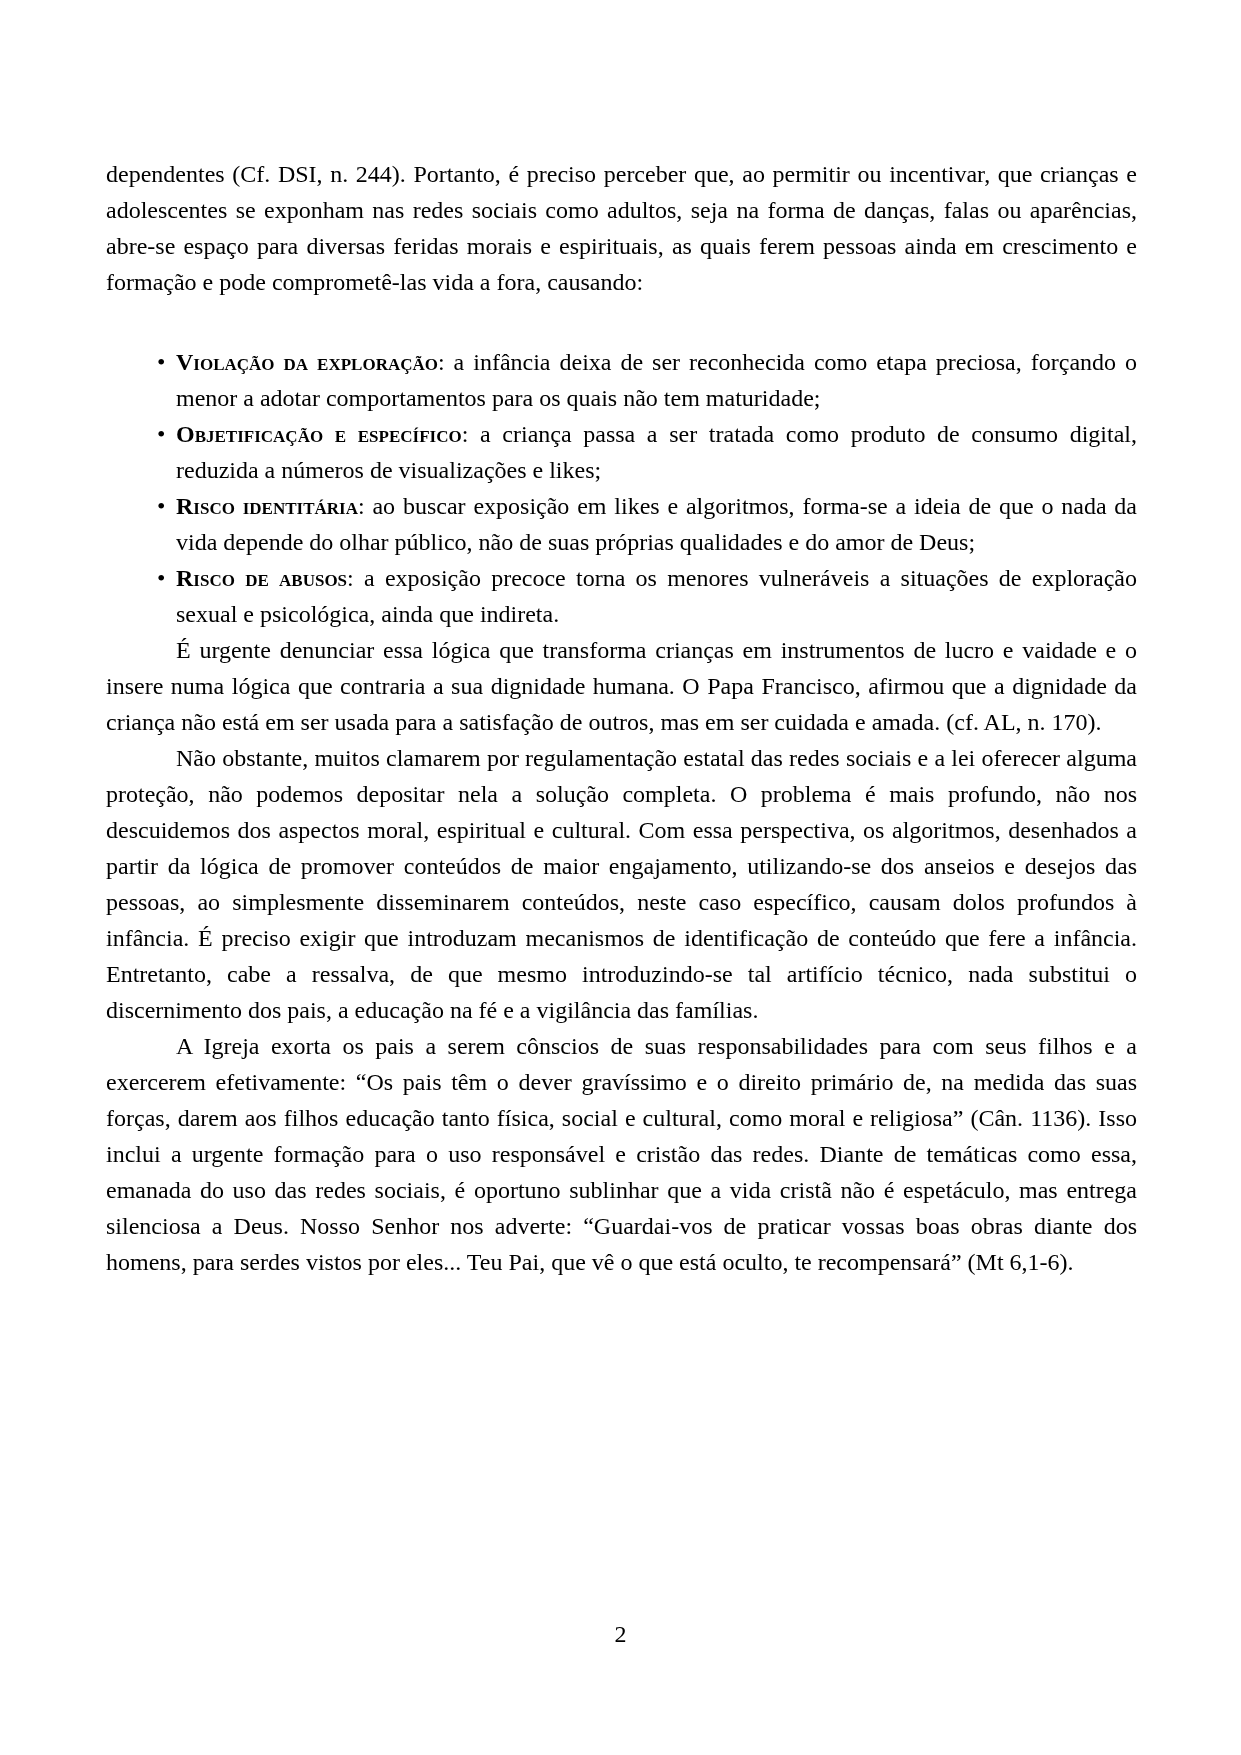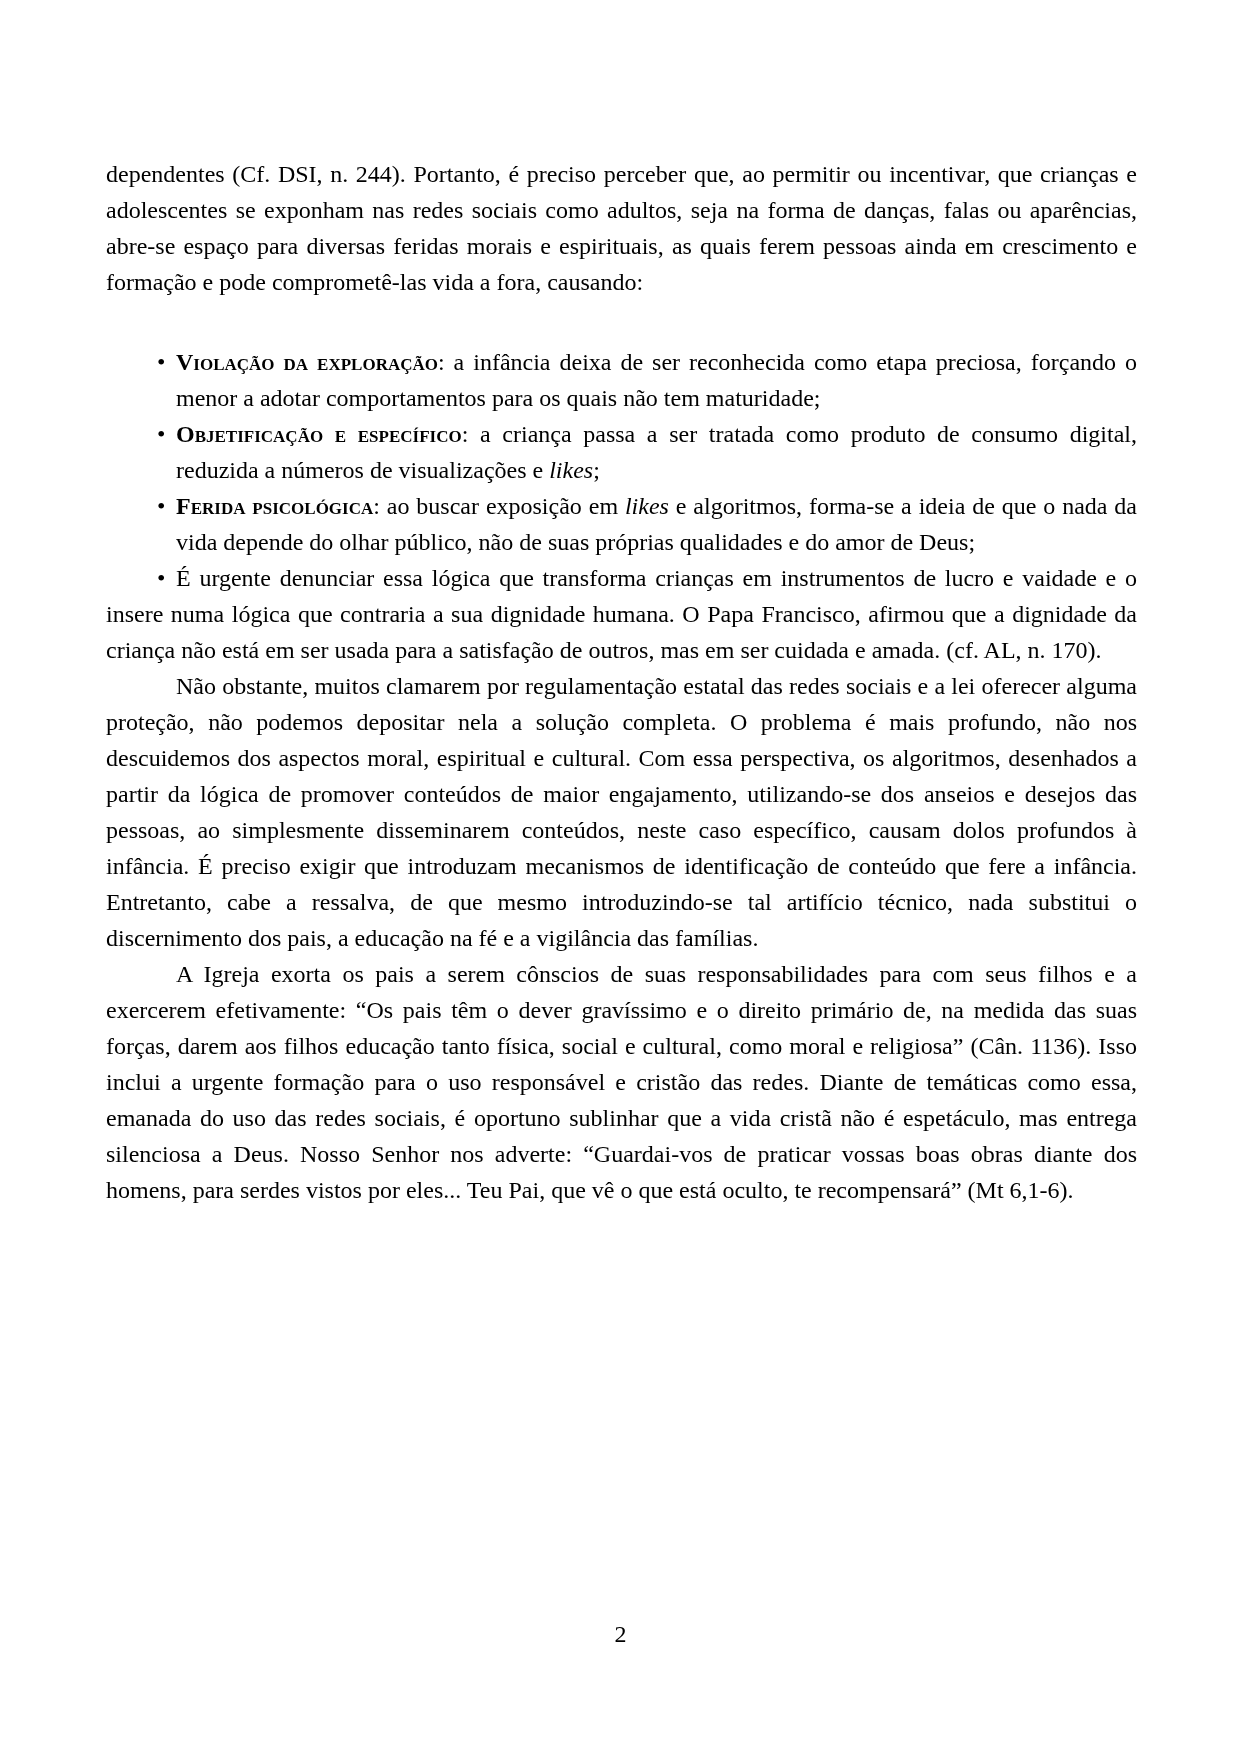--- a/index.html
+++ b/index.html
@@ -42,21 +42,20 @@
   .bullet-marker {
     position: absolute;
     left: 51px;
     top: 0;
   }
   .term {
     font-weight: bold;
     font-variant: small-caps;
   }
   .italic {
-    font-style: italic;
     margin-top: 20px;
   }
   .page-number {
     position: absolute;
     top: 1612px;
     left: 0;
     width: 100%;
     text-align: center;
     font-size: 24px;
     line-height: 44px;
@@ -77,25 +76,26 @@
         <span class="bullet-text"><span class="term">Violação da exploração</span><span>: a infância deixa de ser reconhecida como etapa preciosa, forçando o menor a adotar comportamentos para os quais não tem maturidade;</span><span class="italic"></span><span></span></span>
       </div>
 
       <div class="bullet-item">
         <span class="bullet-marker">•</span>
         <span class="bullet-text"><span class="term">Objetificação e específico</span><span>: a criança passa a ser tratada como produto de consumo digital, reduzida a números de visualizações e </span><span class="italic">likes</span><span>;</span></span>
       </div>
 
       <div class="bullet-item">
         <span class="bullet-marker">•</span>
-        <span class="bullet-text"><span class="term">Ferida psicológica</span><span>: ao buscar exposição em </span><span class="italic">likes</span><span> e algoritmos, forma-se a ideia de que o nada da vida depende do olhar público, não de suas próprias qualidades e do amor de Deus;</span></span>
+        <span class="bullet-text"><span class="term">Risco identitária</span><span>: ao buscar exposição em </span><span class="italic">likes</span><span> e algoritmos, forma-se a ideia de que o nada da vida depende do olhar público, não de suas próprias qualidades e do amor de Deus;</span></span>
       </div>
 
       <div class="bullet-item">
         <span class="bullet-marker">•</span>
+        <span class="bullet-text"><span class="term">Risco de abusos</span><span>: a exposição precoce torna os menores vulneráveis a situações de exploração sexual e psicológica, ainda que indireta.</span><span class="italic"></span><span></span></span>
       </div>
 
     </div>
 
     <p class="para">É urgente denunciar essa lógica que transforma crianças em instrumentos de lucro e vaidade e o insere numa lógica que contraria a sua dignidade humana. O Papa Francisco, afirmou que a dignidade da criança não está em ser usada para a satisfação de outros, mas em ser cuidada e amada. (cf. AL, n. 170).</p>
     <p class="para">Não obstante, muitos clamarem por regulamentação estatal das redes sociais e a lei oferecer alguma proteção, não podemos depositar nela a solução completa. O problema é mais profundo, não nos descuidemos dos aspectos moral, espiritual e cultural. Com essa perspectiva, os algoritmos, desenhados a partir da lógica de promover conteúdos de maior engajamento, utilizando-se dos anseios e desejos das pessoas, ao simplesmente disseminarem conteúdos, neste caso específico, causam dolos profundos à infância. É preciso exigir que introduzam mecanismos de identificação de conteúdo que fere a infância. Entretanto, cabe a ressalva, de que mesmo introduzindo-se tal artifício técnico, nada substitui o discernimento dos pais, a educação na fé e a vigilância das famílias.</p>
     <p class="para">A Igreja exorta os pais a serem cônscios de suas responsabilidades para com seus filhos e a exercerem efetivamente: “Os pais têm o dever gravíssimo e o direito primário de, na medida das suas forças, darem aos filhos educação tanto física, social e cultural, como moral e religiosa” (Cân. 1136). Isso inclui a urgente formação para o uso responsável e cristão das redes. Diante de temáticas como essa, emanada do uso das redes sociais, é oportuno sublinhar que a vida cristã não é espetáculo, mas entrega silenciosa a Deus. Nosso Senhor nos adverte: “Guardai-vos de praticar vossas boas obras diante dos homens, para serdes vistos por eles... Teu Pai, que vê o que está oculto, te recompensará” (Mt 6,1-6).</p>
 
   </div>
 

